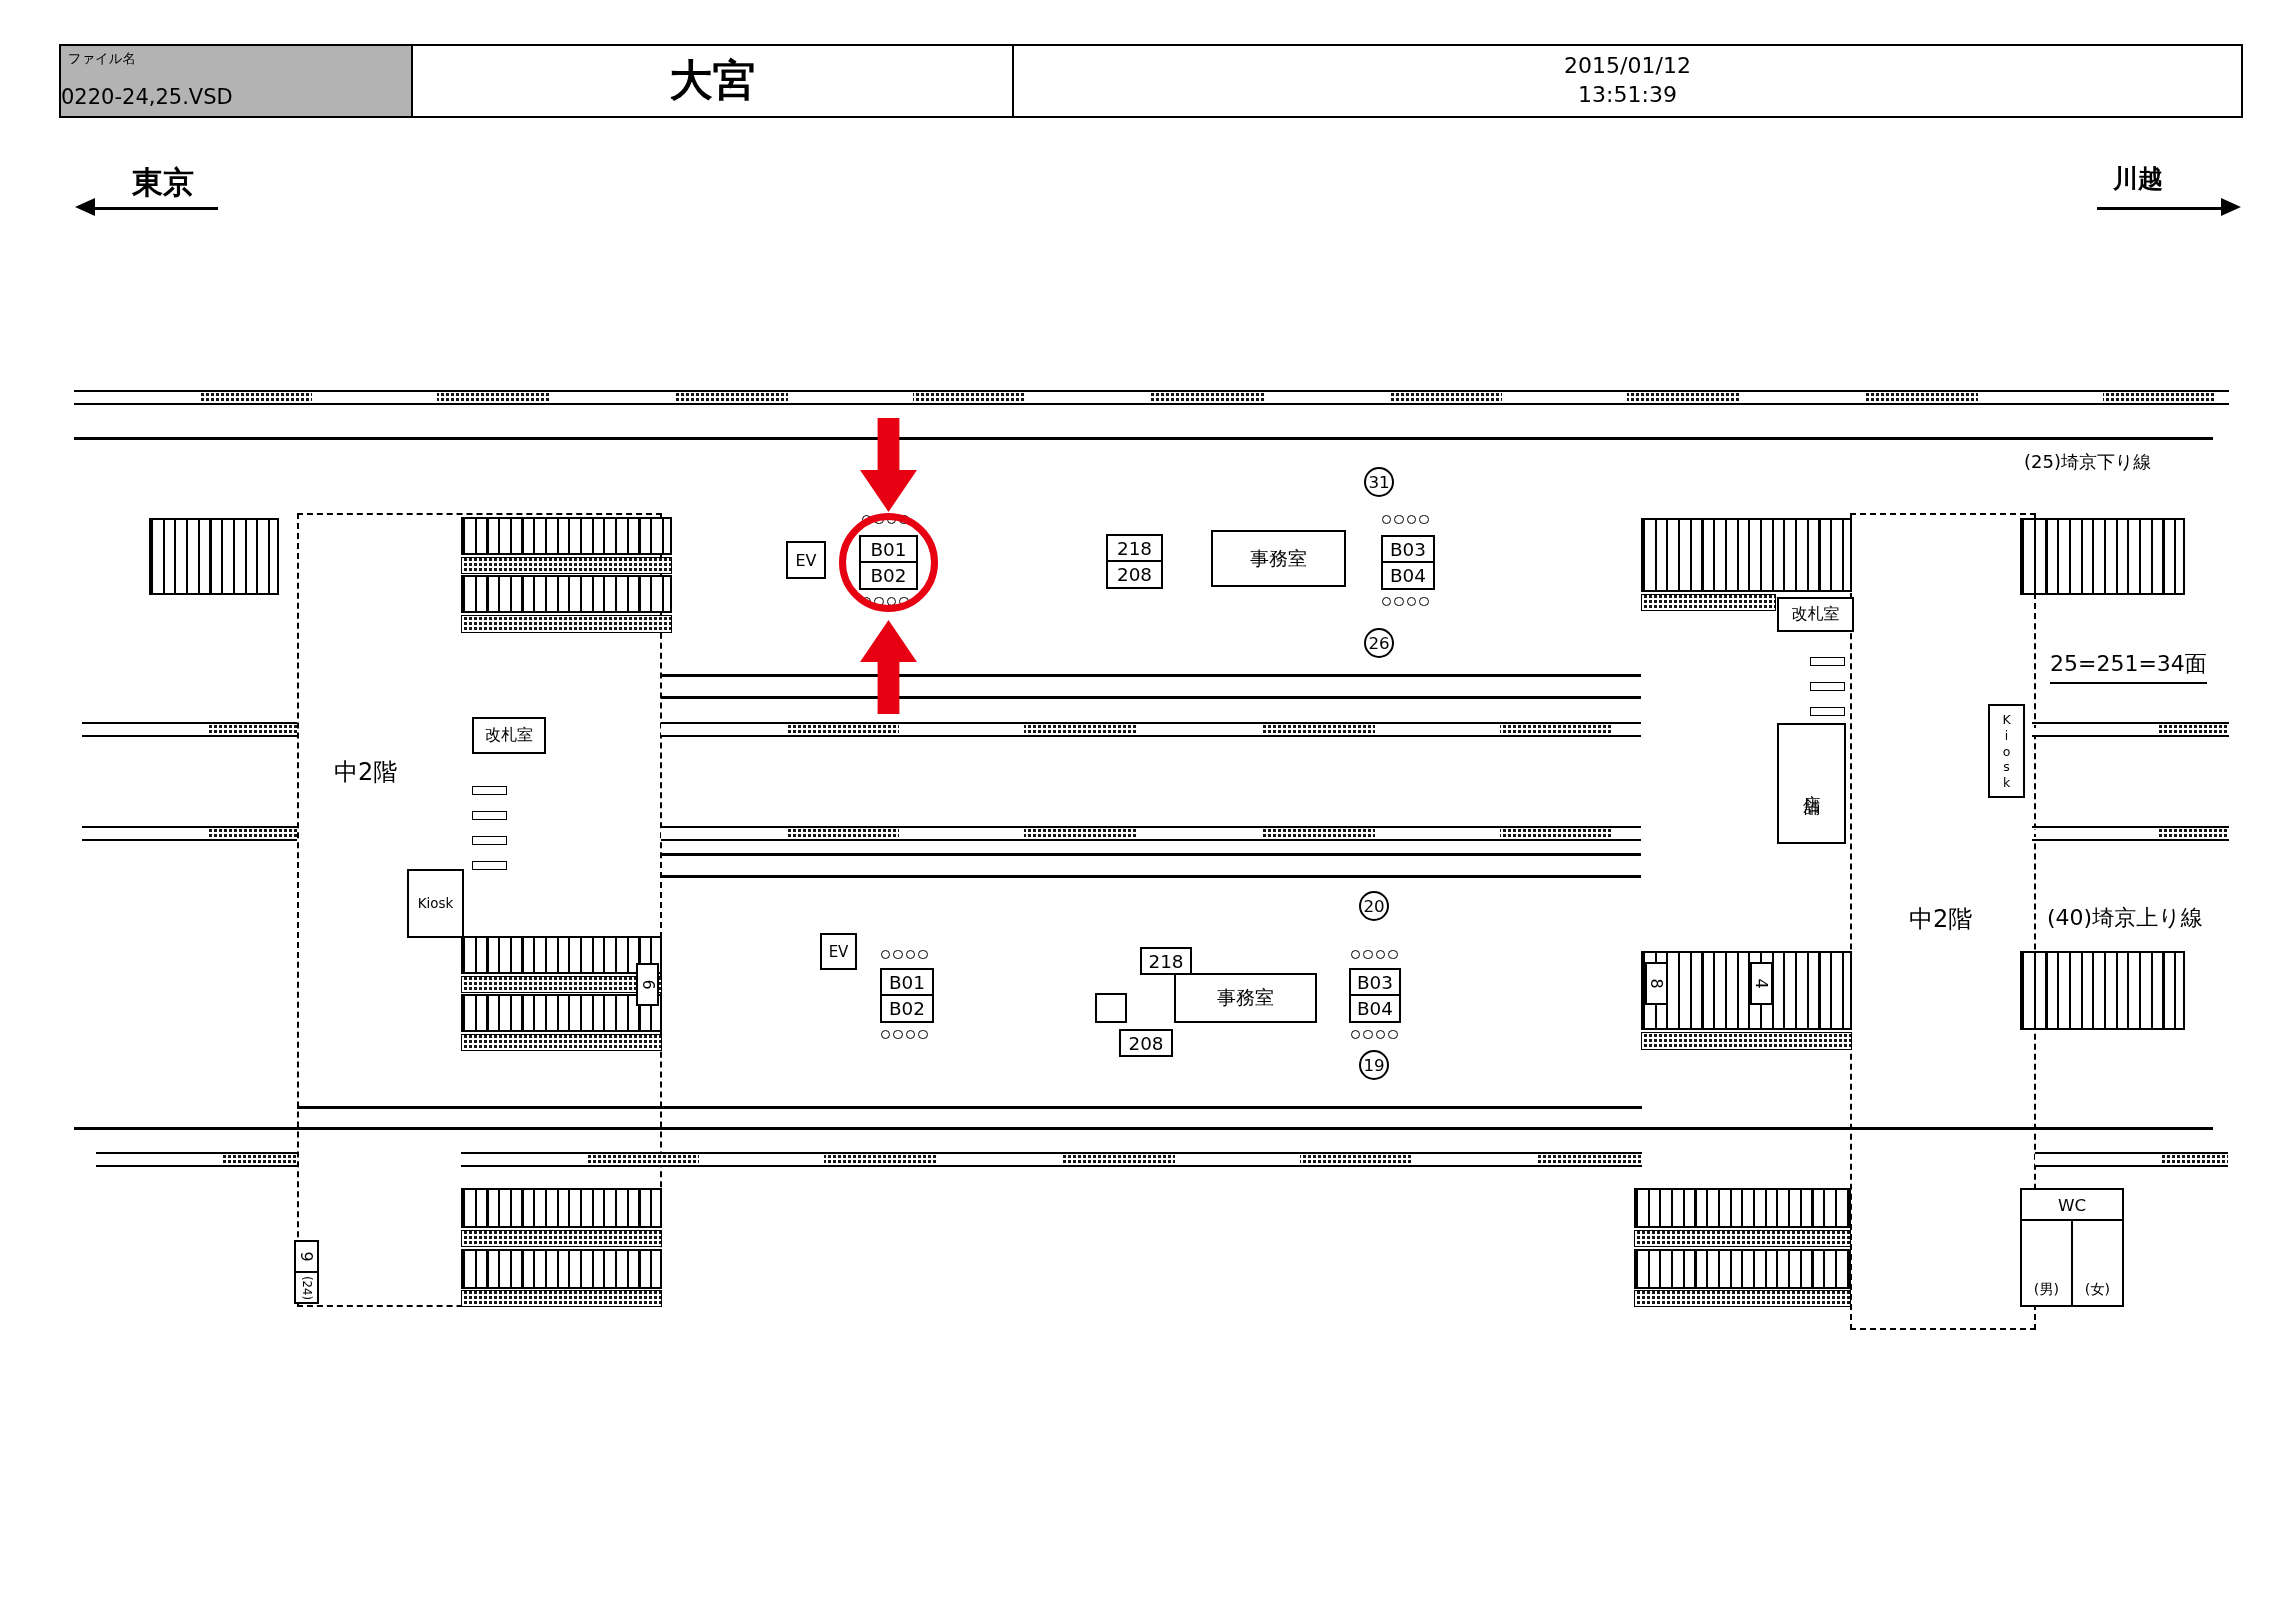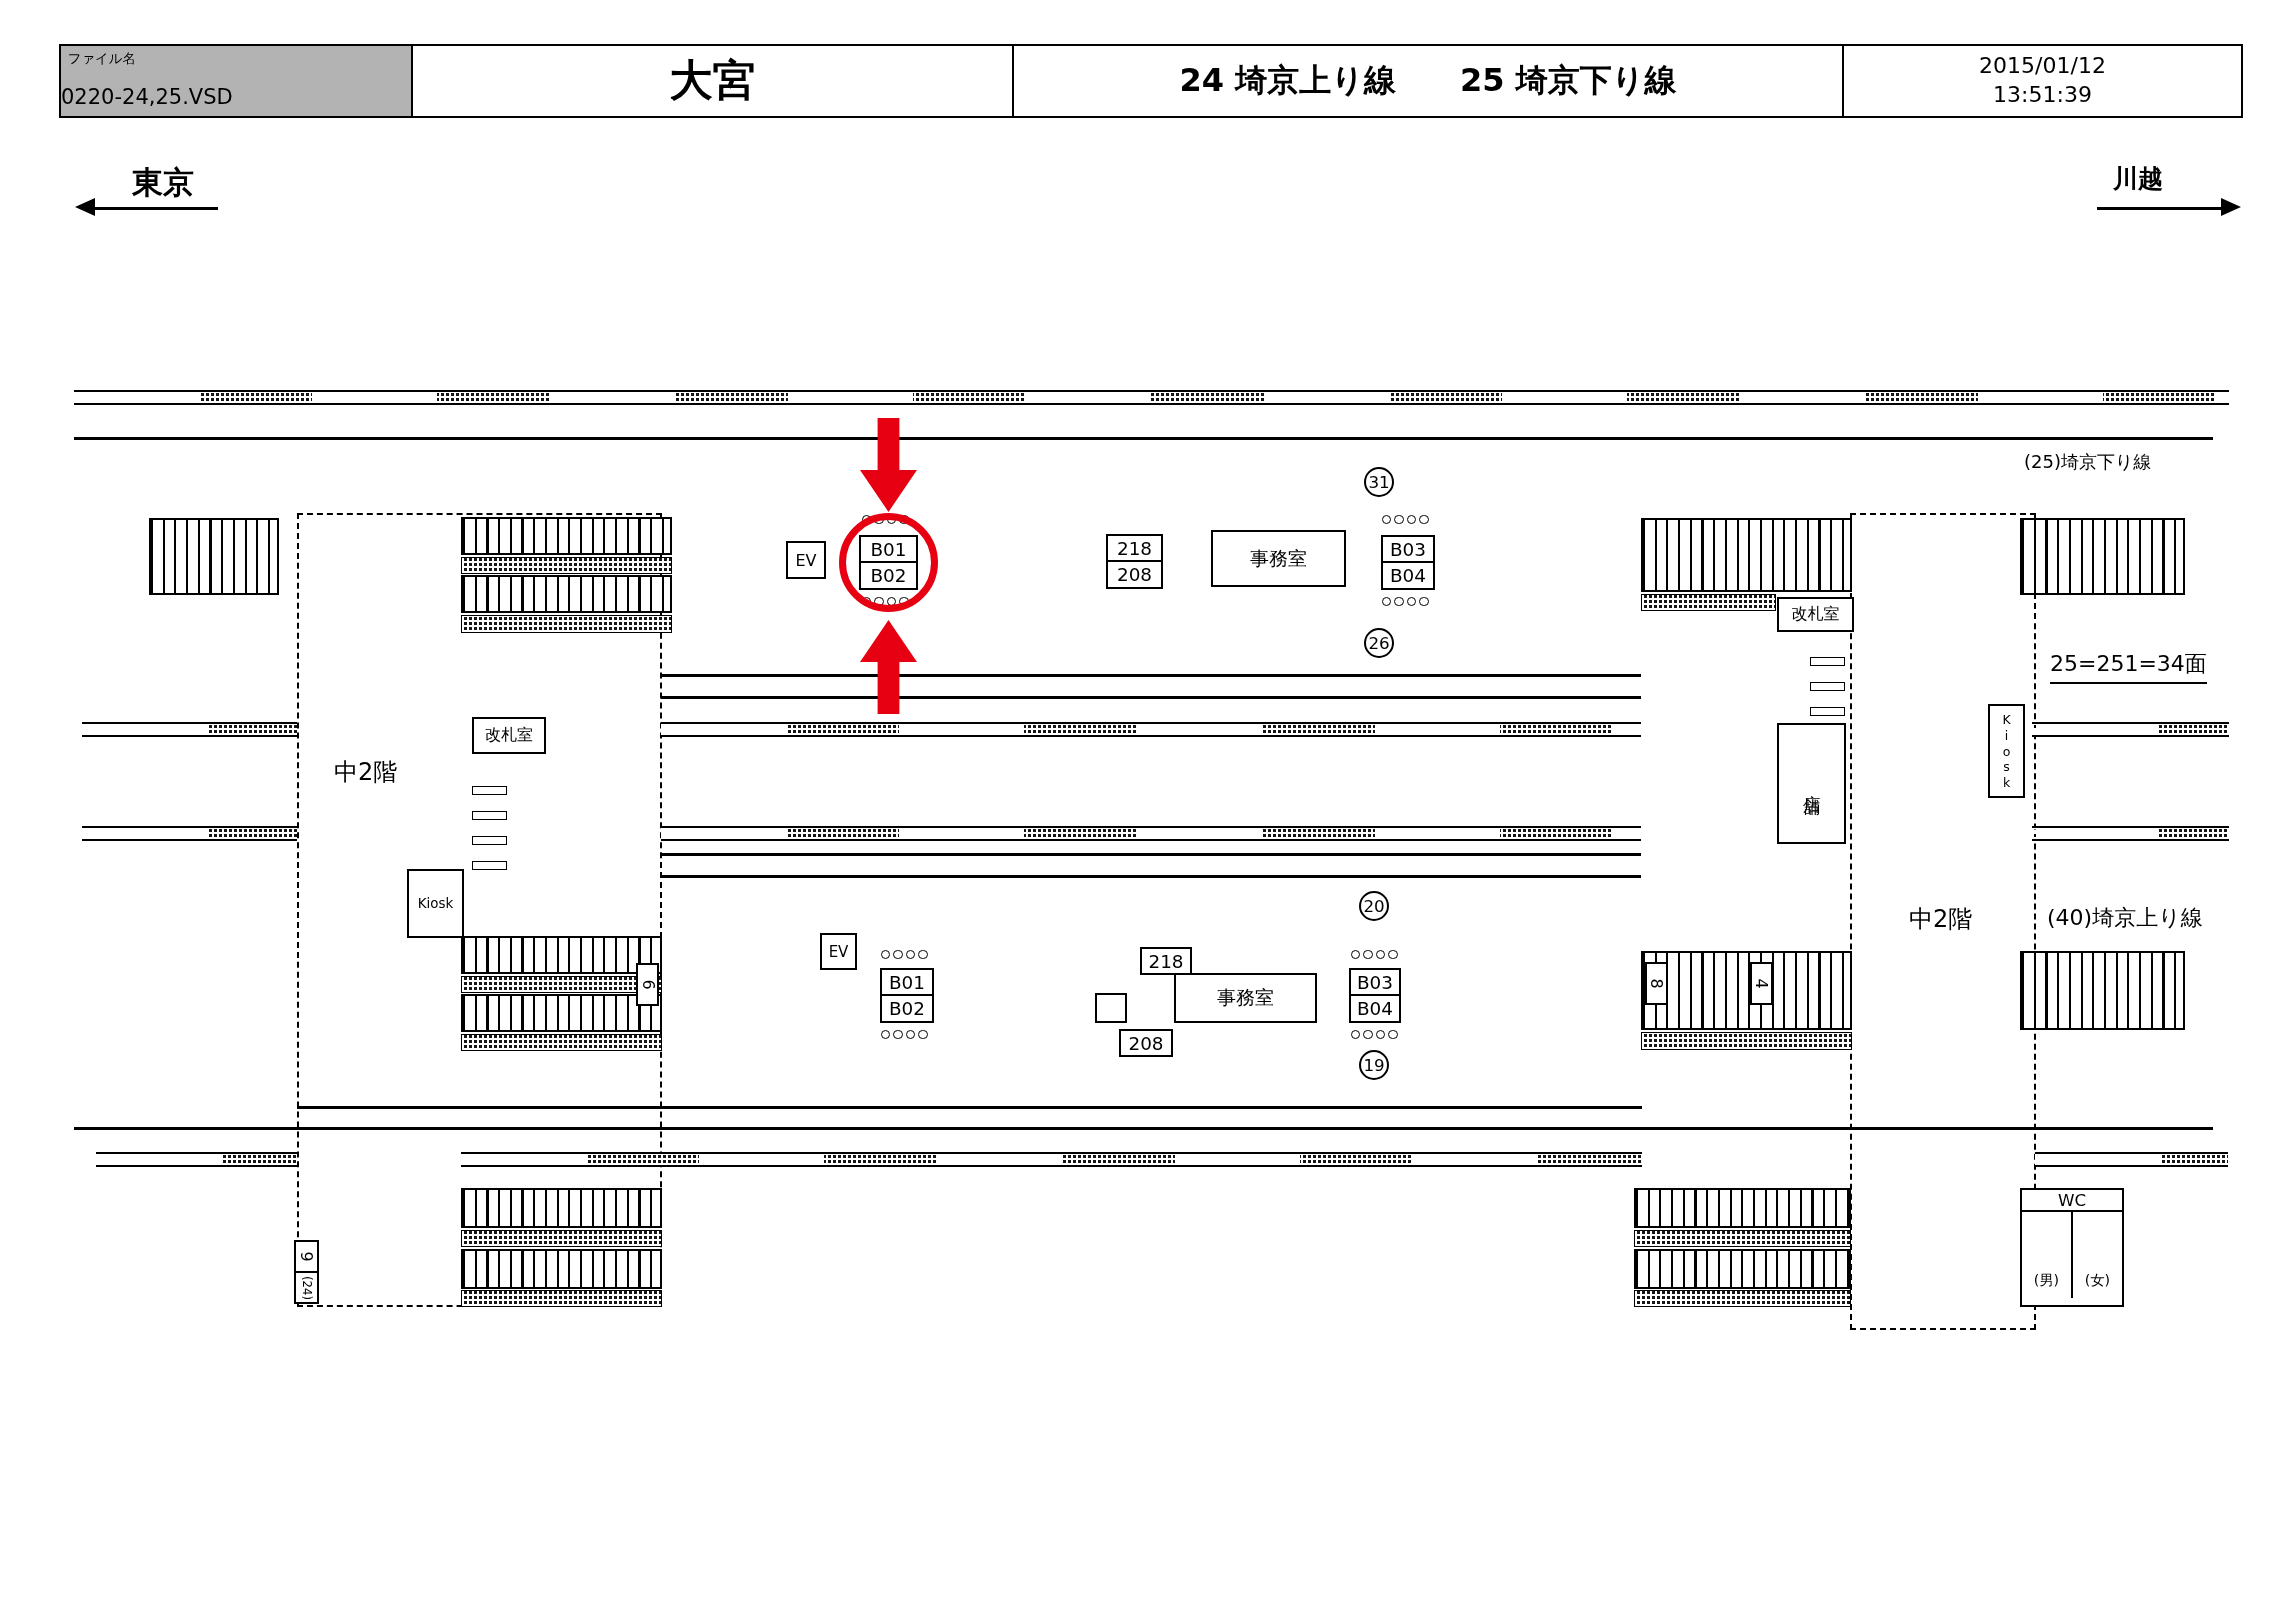--- a/index.html
+++ b/index.html
@@ -42,21 +42,20 @@
 <body>
 
 <div id="stage">
 
   <div class="abs" style="left:59px;top:44px;width:2184px;height:74px;border:2.5px solid #000;display:flex;background:#fff;">
     <div style="width:350px;background:#b3b3b3;position:relative;">
       <span style="position:absolute;left:6.7px;top:4.2px;font-size:13.4px;">ファイル名</span>
       <span style="position:absolute;left:0;right:0;bottom:6.7px;font-size:21px;">0220-24,25.VSD</span>
     </div>
     <div style="width:601px;border-left:2.5px solid #000;display:flex;align-items:center;justify-content:center;font-size:43px;font-weight:bold;">大宮</div>
-    <div style="width:830px;border-left:2.5px solid #000;display:flex;align-items:center;justify-content:center;font-size:32px;font-weight:bold;">24 埼京上り線　　25 埼京下り線</div>
     <div style="flex:1;border-left:2.5px solid #000;display:flex;flex-direction:column;align-items:center;justify-content:center;font-size:22px;line-height:1.3;">
       <span>2015/01/12</span>
       <span>13:51:39</span>
     </div>
   </div>
 
   <div class="lbl" style="left:132px;top:162px;font-size:31px;font-weight:bold;">東京</div>
   <div class="hline" style="left:94px;top:207px;width:124px;"></div>
   <div class="tri" style="left:75px;top:198px;border-top:9.2px solid transparent;border-bottom:9.2px solid transparent;border-right:20px solid #000;"></div>
 
@@ -244,21 +243,21 @@
   <div class="box rot" style="left:294px;top:1271px;width:25px;height:33px;">
       <span style="font-size:11.7px;">(24)</span>
     </div>
 
   <div class="stairs" style="left:1634px;top:1188px;width:217px;height:40px;"></div>
   <div class="tactile" style="left:1634px;top:1230px;width:217px;height:16.7px;"></div>
   <div class="stairs" style="left:1634px;top:1249px;width:217px;height:40px;"></div>
   <div class="tactile" style="left:1634px;top:1290px;width:217px;height:16.7px;"></div>
 
   <div class="abs" style="left:2020px;top:1188px;width:104px;height:119px;border:2.1px solid #000;background:#fff;">
-    <div style="height:22px;display:flex;align-items:center;justify-content:center;font-size:16.7px;border-bottom:2.1px solid #000;">WC</div>
+    <div style="height:31px;display:flex;align-items:center;justify-content:center;font-size:16.7px;border-bottom:2.1px solid #000;">WC</div>
     <div style="display:flex;height:86px;">
       <div style="flex:1;border-right:2.1px solid #000;display:flex;align-items:flex-end;justify-content:center;padding-bottom:8.4px;font-size:14.2px;">(男)</div>
       <div style="flex:1;display:flex;align-items:flex-end;justify-content:center;padding-bottom:8.4px;font-size:14.2px;">(女)</div>
     </div>
   </div>
 
   <svg class="redsvg" style="left:860px;top:418px;" width="57" height="94" viewBox="0 0 68 112">
     <polygon points="21,0 47,0 47,62 68,62 34,112 0,62 21,62" fill="#e60012"></polygon>
   </svg>
   <div class="ring" style="left:839px;top:513px;width:99px;height:99px;"></div>

